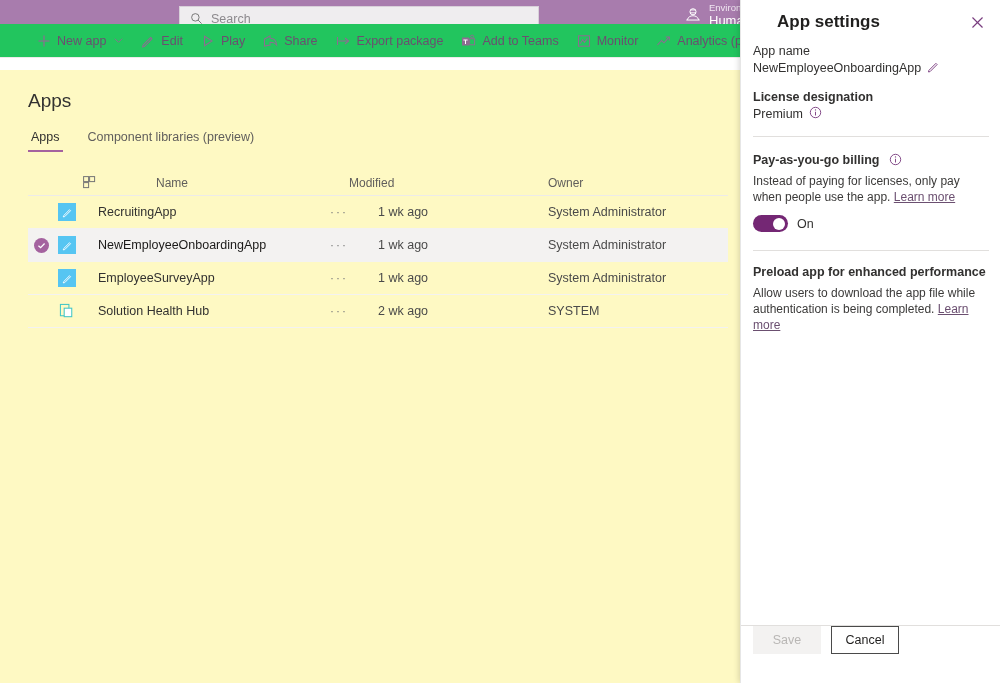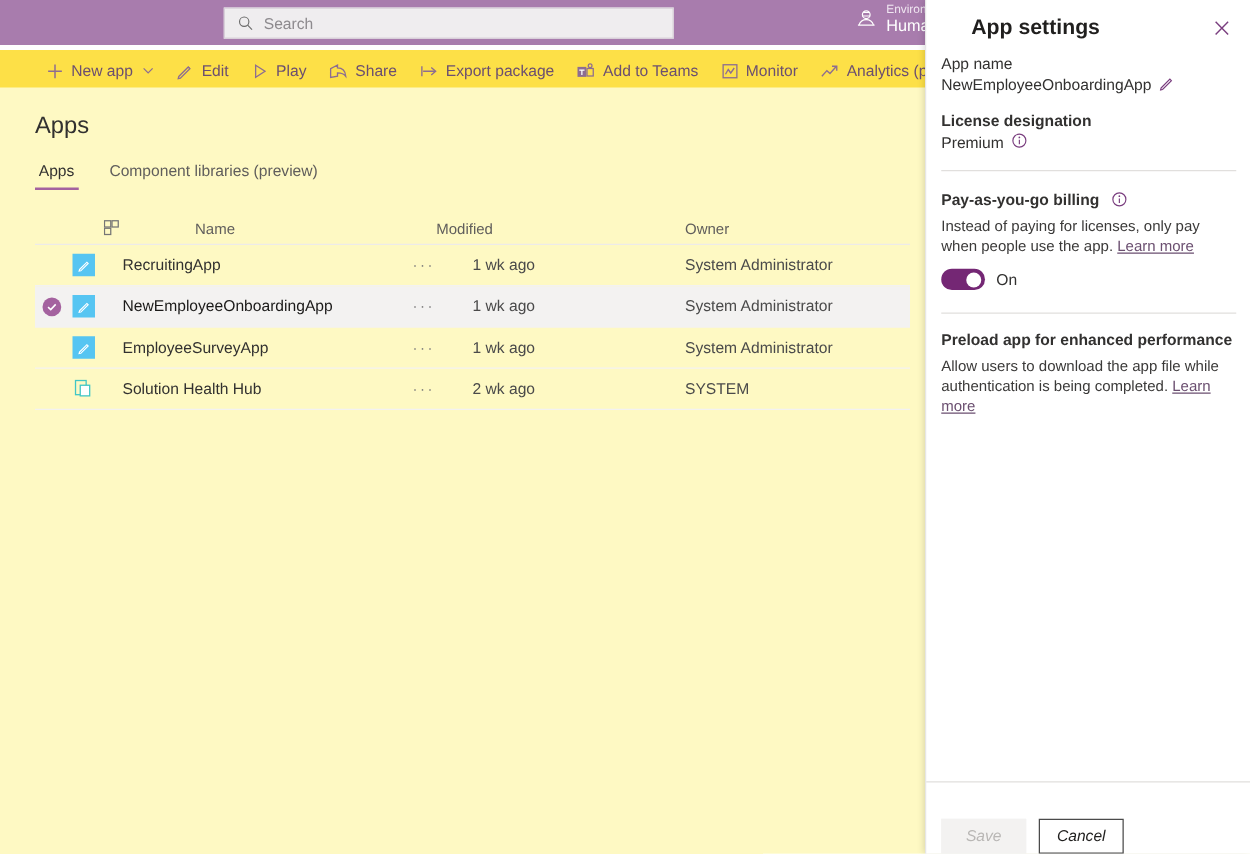--- a/index.html
+++ b/index.html
@@ -35,22 +35,22 @@
     display:flex; align-items:center; gap:7px;
     color:#ffffff;
   }
   .env-icon { width:18px; height:18px; display:block; }
   .env-text { line-height:1.05; }
   .env-label { font-size:9.5px; color:#f0e6f1; display:block; }
   .env-name { font-size:13px; color:#ffffff; display:block; margin-top:1px; }
 
   
   .cmdbar {
-    position:absolute; top:40px; left:0; width:1000px; height:34px;
-    background:#fde047;
+    position:absolute; top:24px; left:0; width:1000px; height:34px;
+    background:#22c55e;
     border-bottom:1px solid #edebe9;
     display:flex; align-items:center;
     padding-left:28px;
   }
   .cmd {
     display:flex; align-items:center; gap:6px;
     height:34px; padding:0 9px;
     color:#6b4f70; font-size:12.5px;
     white-space:nowrap; cursor:default;
   }
@@ -148,23 +148,22 @@
     padding:5px 12px 5px 8px;
   }
   .edit-billing {
     display:flex; align-items:center; gap:8px;
     font-size:12.5px; color:#323130; cursor:default;
   }
 
   .panel-footer {
     position:absolute; left:0; bottom:0; width:260px; height:58px;
     border-top:1px solid #e1dfdd;
-    display:flex; align-items:flex-end; gap:10px;
+    display:flex; align-items:flex-start; gap:10px;
     padding:0 12px;
-    font-style:italic;
   }
   .btn {
     min-width:68px; height:28px; font-size:12.5px;
     display:flex; align-items:center; justify-content:center;
     font-family:"Liberation Sans", sans-serif;
   }
   .btn-save { background:#f3f2f1; color:#b9b7b5; border:1px solid #f3f2f1; cursor:default; }
   .btn-cancel { background:#ffffff; color:#201f1e; border:1px solid #4a4a4a; cursor:default; }
 </style>
 </head>

